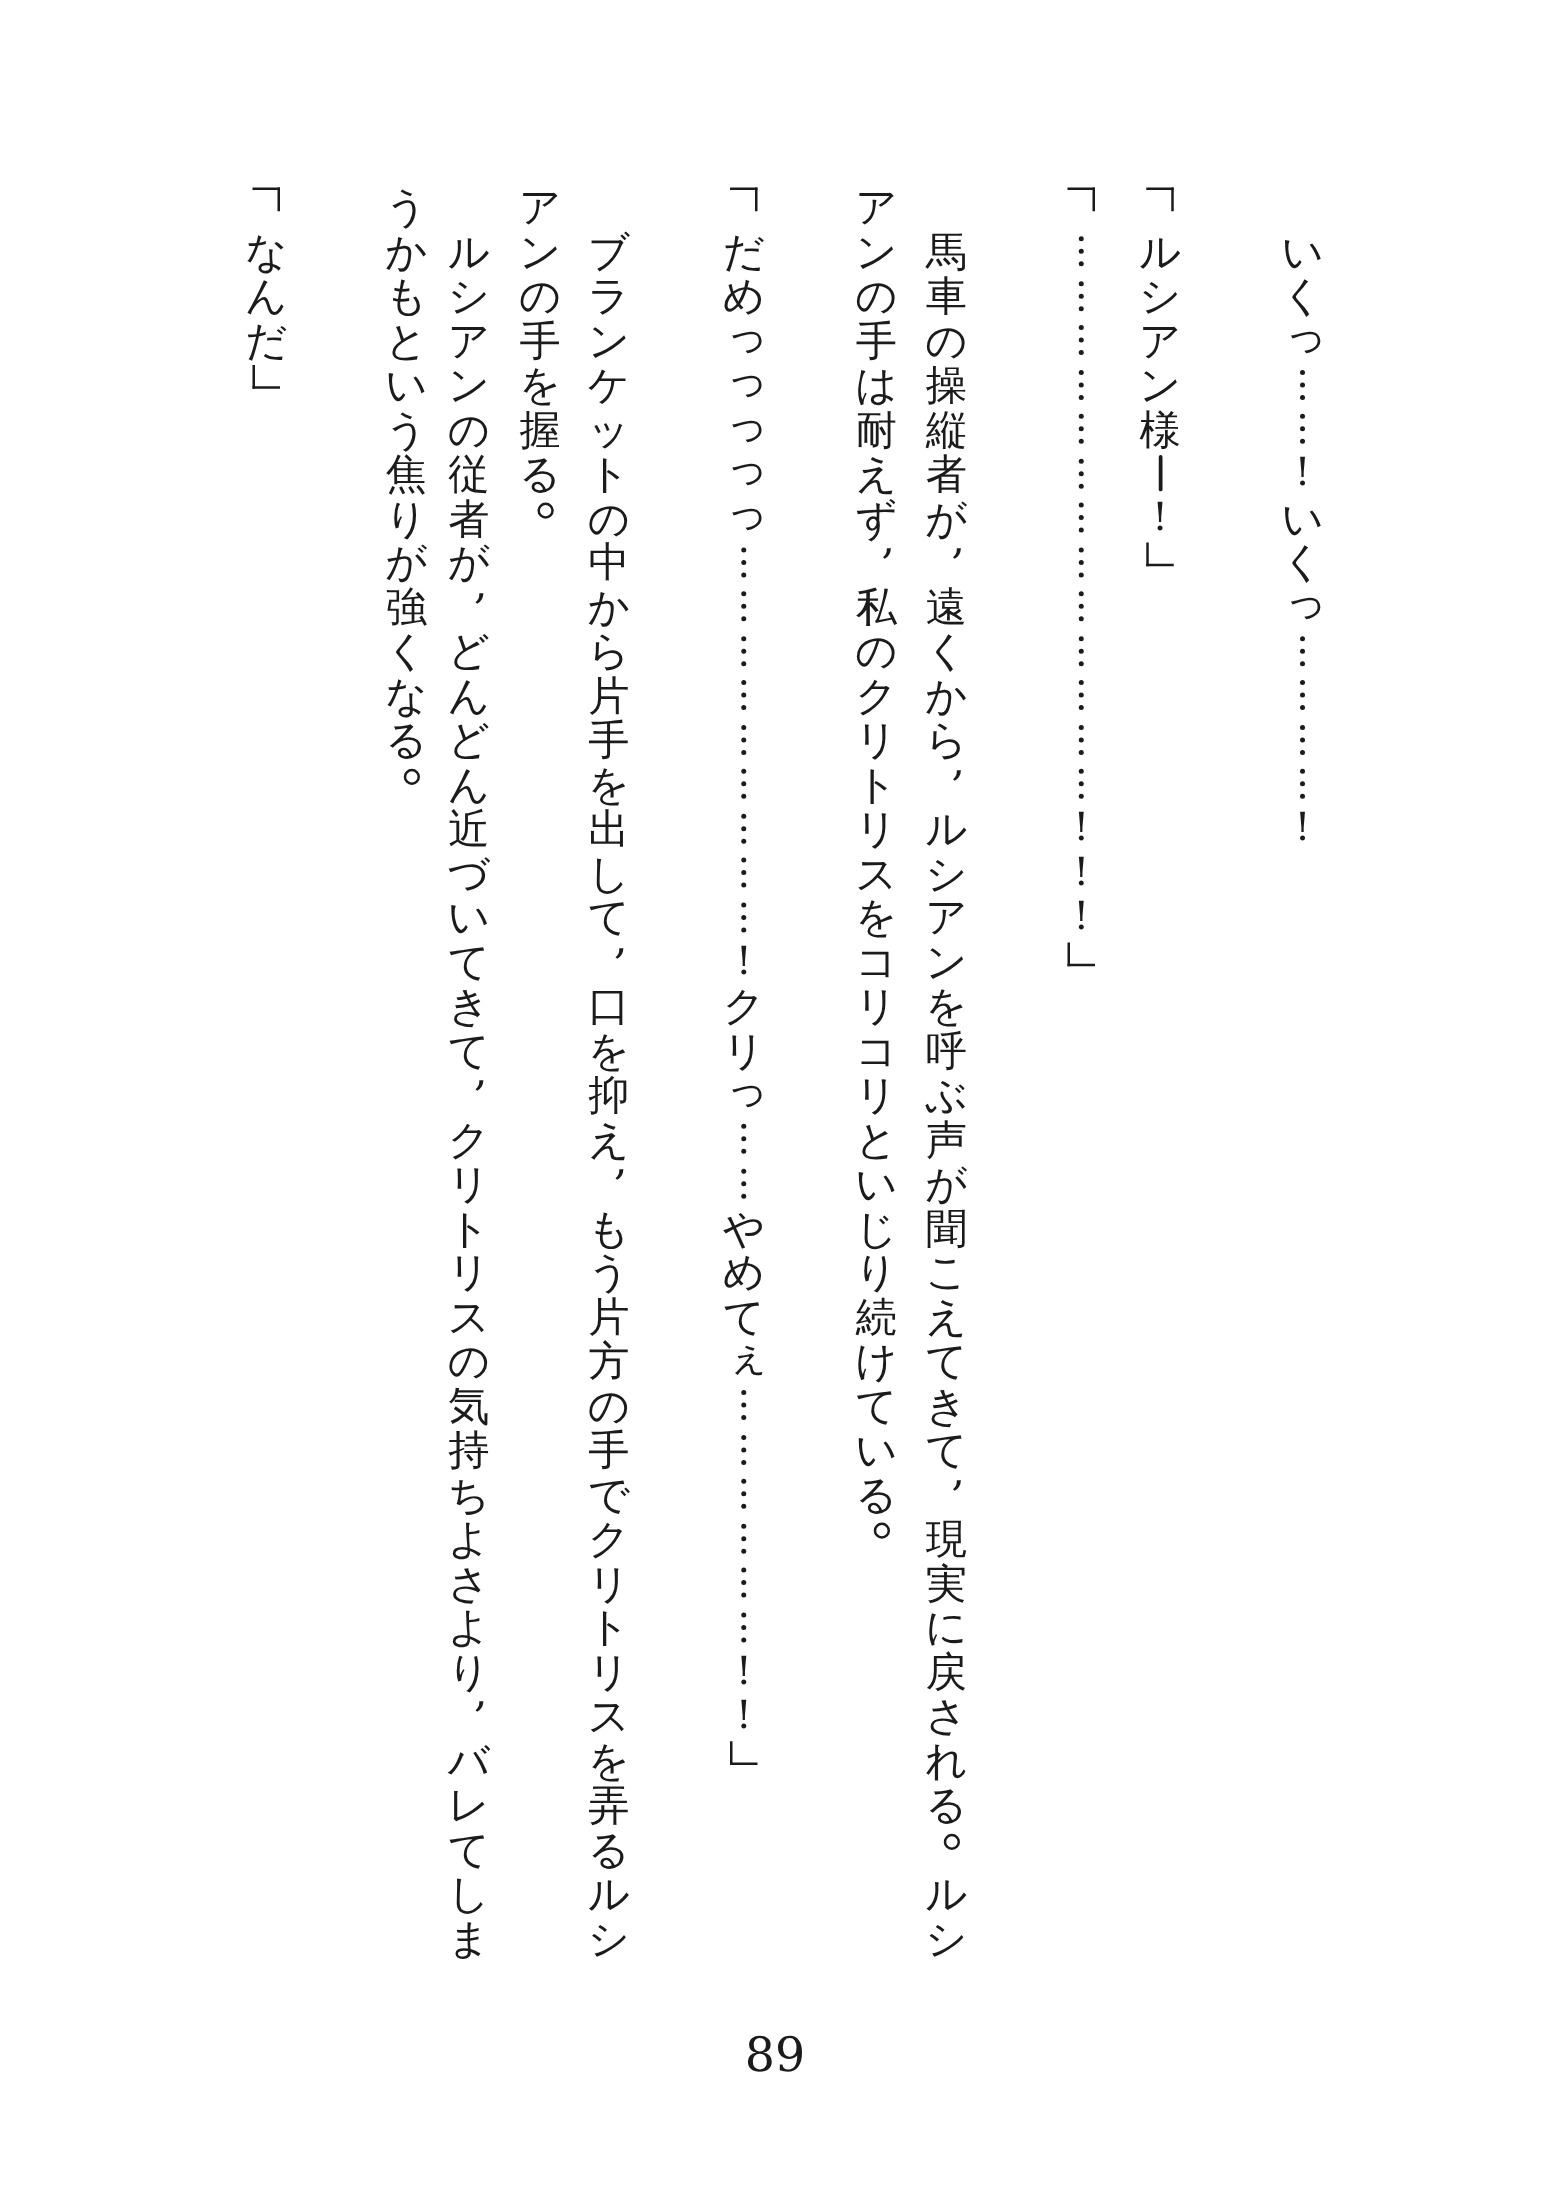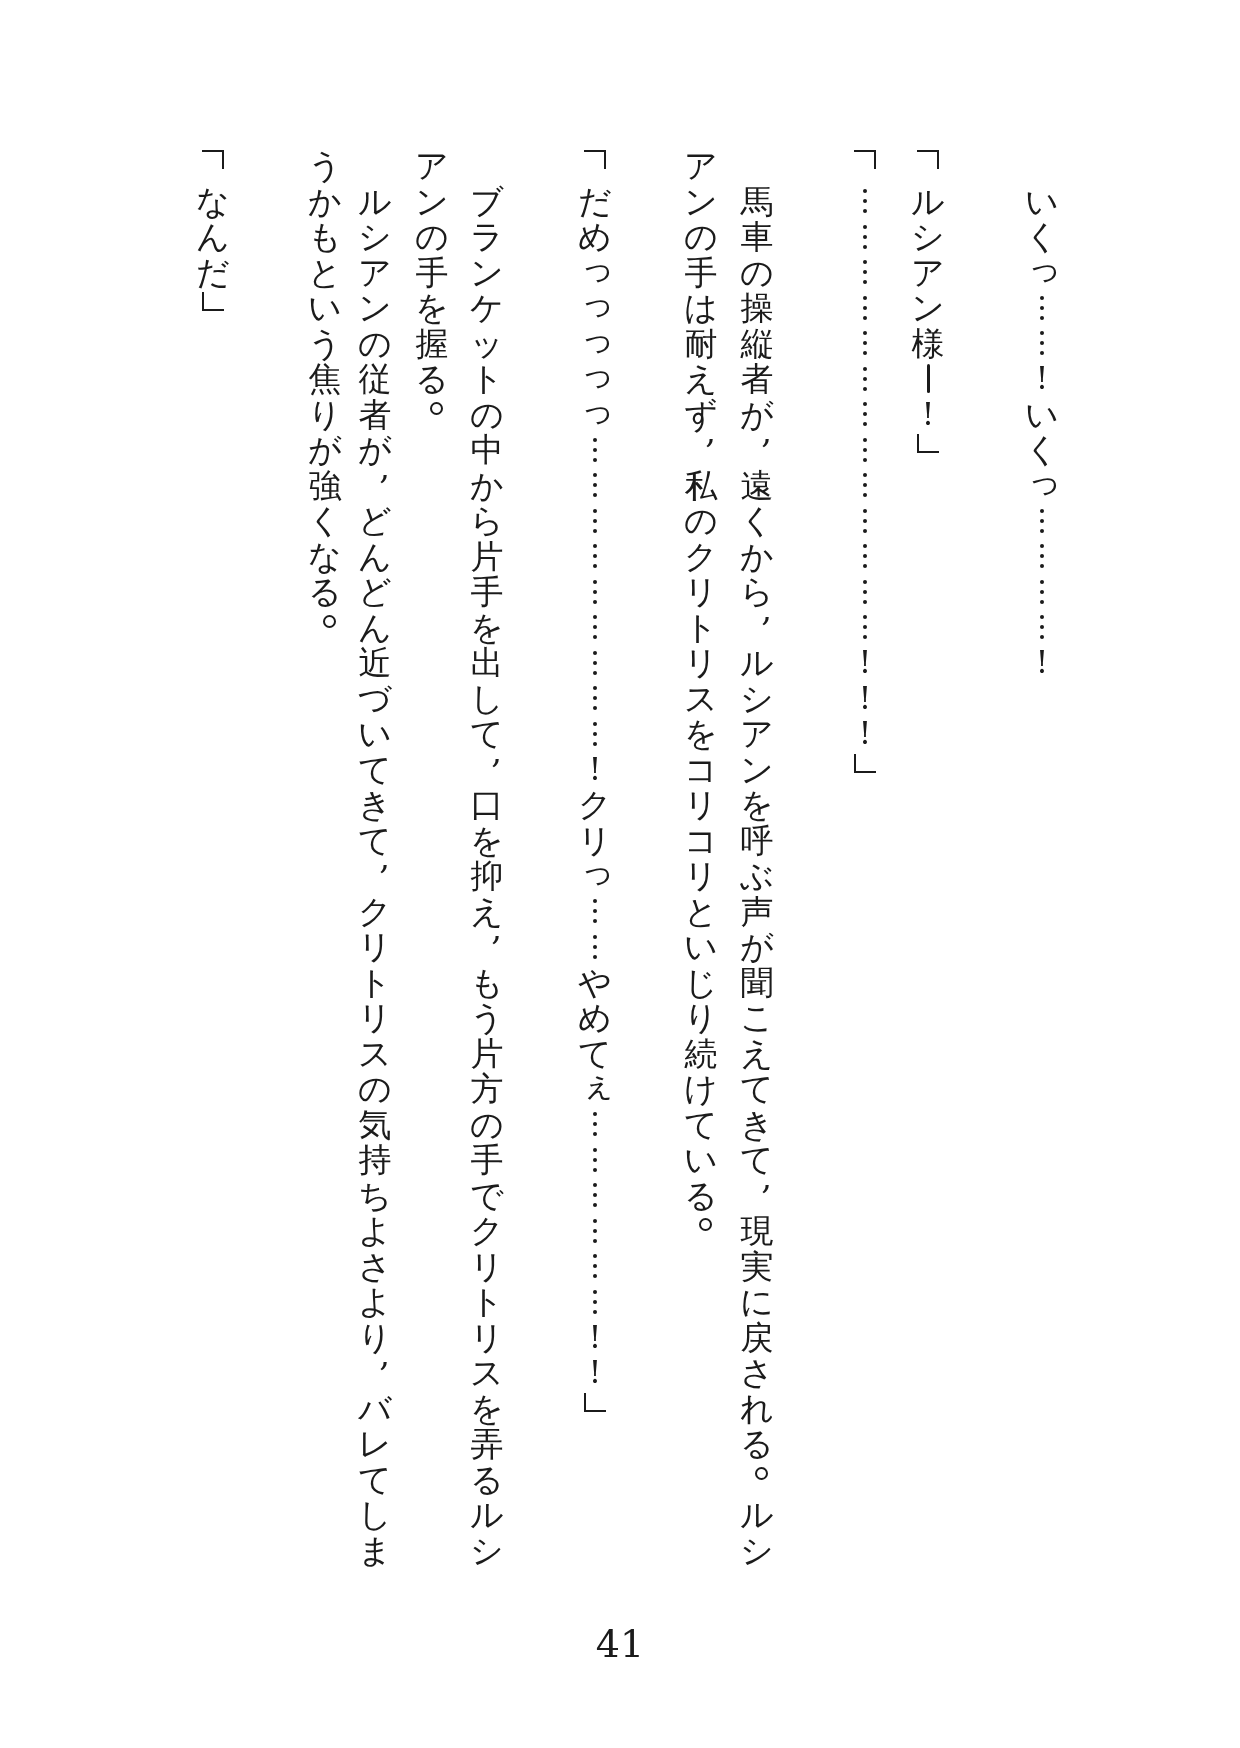--- a/index.html
+++ b/index.html
@@ -322,14 +322,14 @@
         <span class="cell maru"><i></i></span>
       </div>
       <div class="column" style="left: 195px; top: 148px;">
         <span class="cell bopen"><i></i></span>
         <span class="cell">な</span>
         <span class="cell">ん</span>
         <span class="cell">だ</span>
         <span class="cell bclose"><i></i></span>
       </div>
     </div>
-  <div id="page-number">41</div>
+  <div id="page-number">89</div>
 </div>
 
 </body></html>

